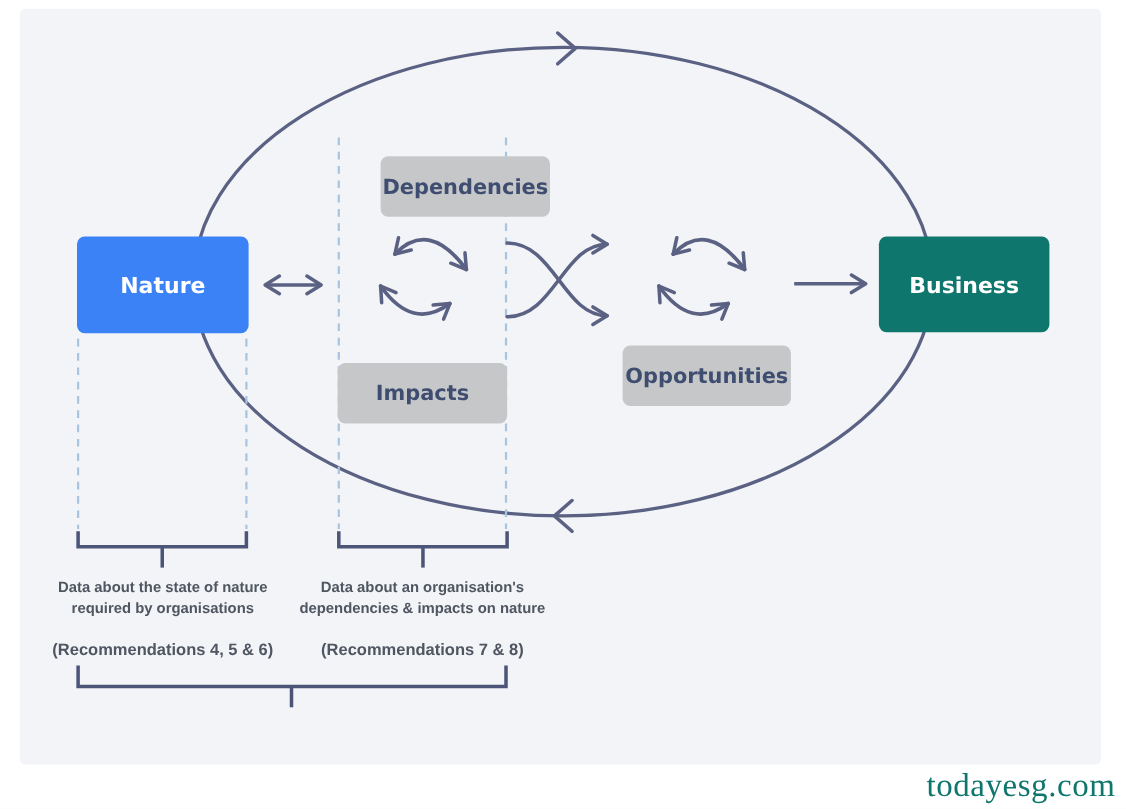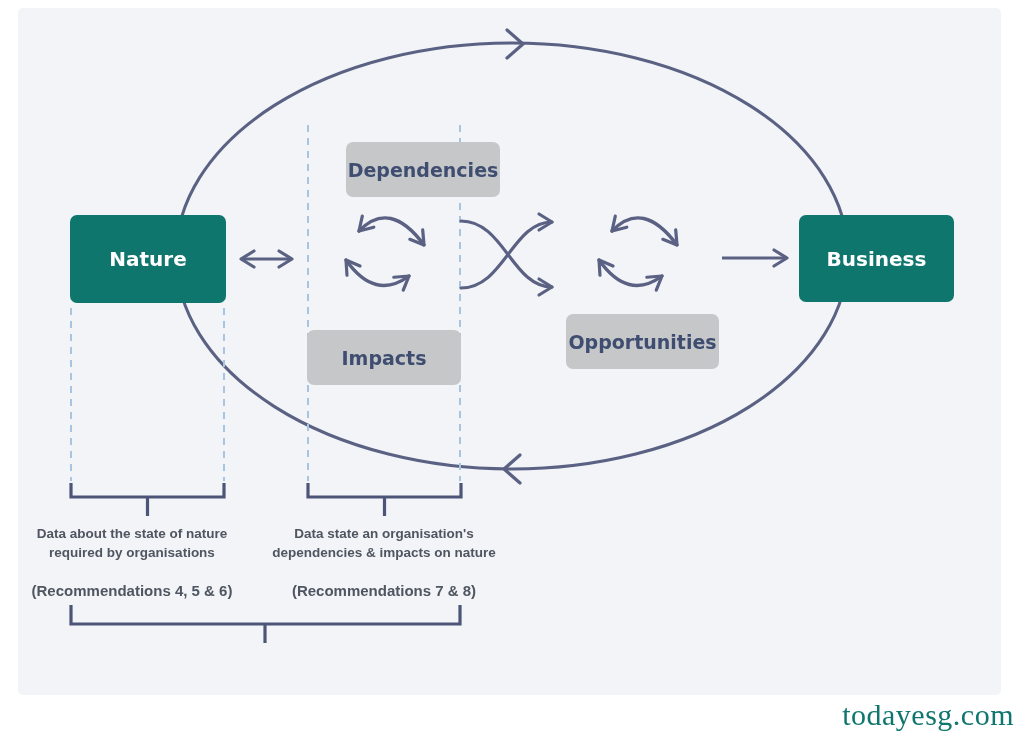--- a/index.html
+++ b/index.html
@@ -34,40 +34,40 @@
     display: flex;
     align-items: center;
     justify-content: center;
     border-radius: 7px;
     z-index: 3;
     font-weight: bold;
   }
   .node-large { font-size: 20px; color: #ffffff; }
   .node-small { font-size: 19px; color: #3e4d70; background: #c6c7c9; }
 
-  .node-nature   { left: 70px;  top: 215px; width: 156px; height: 88px; background: #0f766e; }
+  .node-nature   { left: 70px;  top: 215px; width: 156px; height: 88px; background: #3b82f6; }
   .node-business { left: 799px; top: 215px; width: 155px; height: 87px; background: #0f766e; }
   .node-dependencies  { left: 307px; top: 142px; width: 154px; height: 55px; margin-left: 39px; }
   .node-risks         { left: 563px; top: 142px; width: 153px; height: 54px; }
   .node-impacts       { left: 307px; top: 330px; width: 154px; height: 55px; }
   .node-opportunities { left: 566px; top: 314px; width: 153px; height: 55px; }
 
   .ann {
     position: absolute;
     width: 260px;
     text-align: center;
     color: #4f5561;
     font-family: "Liberation Sans", sans-serif;
     font-weight: bold;
     font-size: 13.5px;
     line-height: 19px;
     z-index: 3;
   }
   .ann .rec { font-size: 15px; margin-top: 19px; }
-  .ann-state { left: 2px;  top: 524px; }
+  .ann-state { left: 18px;  top: 524px; }
   .ann-deps  { left: 254px; top: 524px; }
   .ann-all   { left: 135px; top: 650px; }
 
   .watermark {
     position: absolute;
     right: 10px; top: 698px;
     font-family: "Liberation Serif", serif;
     font-size: 30px;
     color: #0f766e;
     z-index: 4;
@@ -145,21 +145,21 @@
     <span>Opportunities</span>
   </div>
 
   <div class="ann ann-state">
     <div>Data about the state of nature</div>
     <div>required by organisations</div>
     <div class="rec">(Recommendations 4, 5 &amp; 6)</div>
   </div>
 
   <div class="ann ann-deps">
-    <div>Data state an organisation's</div>
+    <div>Data about an organisation's</div>
     <div>dependencies &amp; impacts on nature</div>
     <div class="rec">(Recommendations 7 &amp; 8)</div>
   </div>
 
 
   <div class="watermark">todayesg.com</div>
 
 </div>
 
 </body></html>

